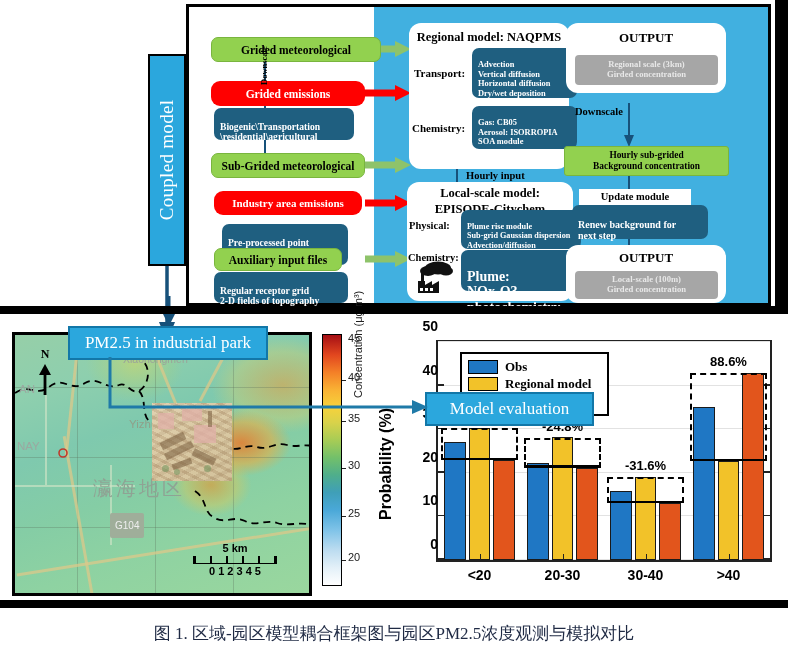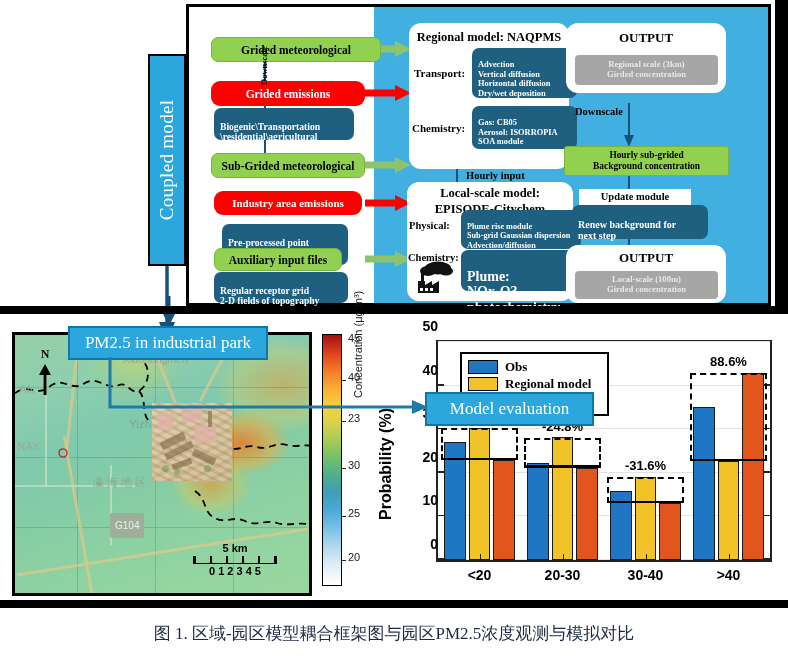--- a/index.html
+++ b/index.html
@@ -338,21 +338,21 @@
     <path d="M128,12 C142,4 160,12 176,6 C192,0 206,10 220,6" fill="none" stroke="#000" stroke-width="1.8" stroke-dasharray="7,5"></path>
     <path d="M180,156 C192,164 188,176 198,182 C210,190 218,180 230,186
              C242,192 250,184 262,188 C274,192 284,186 296,190" fill="none" stroke="#000" stroke-width="1.8" stroke-dasharray="7,5"></path>
     <circle cx="48" cy="118" r="4" fill="none" stroke="#c0392b" stroke-width="1.6"></circle>
   </svg>
 
   <div style="position:absolute;left:108px;top:18px;font-size:10.5px;color:#9aa39a;font-family:'Liberation Sans',sans-serif;">Xiaohongmen</div>
   <div style="position:absolute;left:114px;top:83px;font-size:11.5px;color:#8fa08a;font-family:'Liberation Sans',sans-serif;">Yizhuang</div>
   <div style="position:absolute;left:4px;top:48px;font-size:11.5px;color:#9aa8a0;font-family:'Liberation Sans',sans-serif;">AN</div>
   <div style="position:absolute;left:2px;top:105px;font-size:11.5px;color:#9aa8a0;font-family:'Liberation Sans',sans-serif;">NAY</div>
-  <div style="position:absolute;left:78px;top:140px;font-size:11px;color:#8fa394;font-family:'Liberation Sans',sans-serif;letter-spacing:3px;">瀛海地区</div>
+  <div style="position:absolute;left:78px;top:140px;font-size:20px;color:#8fa394;font-family:'Liberation Sans',sans-serif;letter-spacing:3px;">瀛海地区</div>
   <div style="position:absolute;left:95px;top:178px;font-size:10px;color:#eee;background:#9fae9a;border-radius:2px;padding:7px 5px;font-family:'Liberation Sans',sans-serif;">G104</div>
 
   <div id="parkinset">
     <div class="blk" style="left:8px;top:34px;width:26px;height:8px;transform:rotate(-26deg);"></div>
     <div class="blk" style="left:12px;top:44px;width:30px;height:7px;transform:rotate(-26deg);"></div>
     <div class="pink" style="left:6px;top:10px;width:16px;height:16px;"></div>
     <div class="pink" style="left:30px;top:6px;width:20px;height:12px;"></div>
     <div class="pink" style="left:42px;top:22px;width:22px;height:18px;"></div>
     <div class="blk" style="left:40px;top:50px;width:24px;height:8px;transform:rotate(26deg);"></div>
     <div class="blk" style="left:20px;top:58px;width:20px;height:6px;transform:rotate(-20deg);"></div>
@@ -380,21 +380,21 @@
         <i style="left:64px"></i>
         <i style="right:0"></i>
     </div>
     <div>0 1 2 3 4 5</div>
   </div>
 </div>
 
 <div id="cbar"></div>
 <div class="cbtick" style="left:348px;top:332px;">45</div>
 <div class="cbtick" style="left:348px;top:371px;">40</div>
-<div class="cbtick" style="left:348px;top:412px;">23</div>
+<div class="cbtick" style="left:348px;top:412px;">35</div>
 <div class="cbtick" style="left:348px;top:459px;">30</div>
 <div class="cbtick" style="left:348px;top:507px;">25</div>
 <div class="cbtick" style="left:348px;top:551px;">20</div>
 <div class="cbtickmark" style="left:342px;top:380px;"></div>
 <div class="cbtickmark" style="left:342px;top:421px;"></div>
 <div class="cbtickmark" style="left:342px;top:468px;"></div>
 <div class="cbtickmark" style="left:342px;top:516px;"></div>
 <div class="cbtickmark" style="left:342px;top:560px;"></div>
 <div id="cbtitle">Concentration (μg/m³)</div>
 

